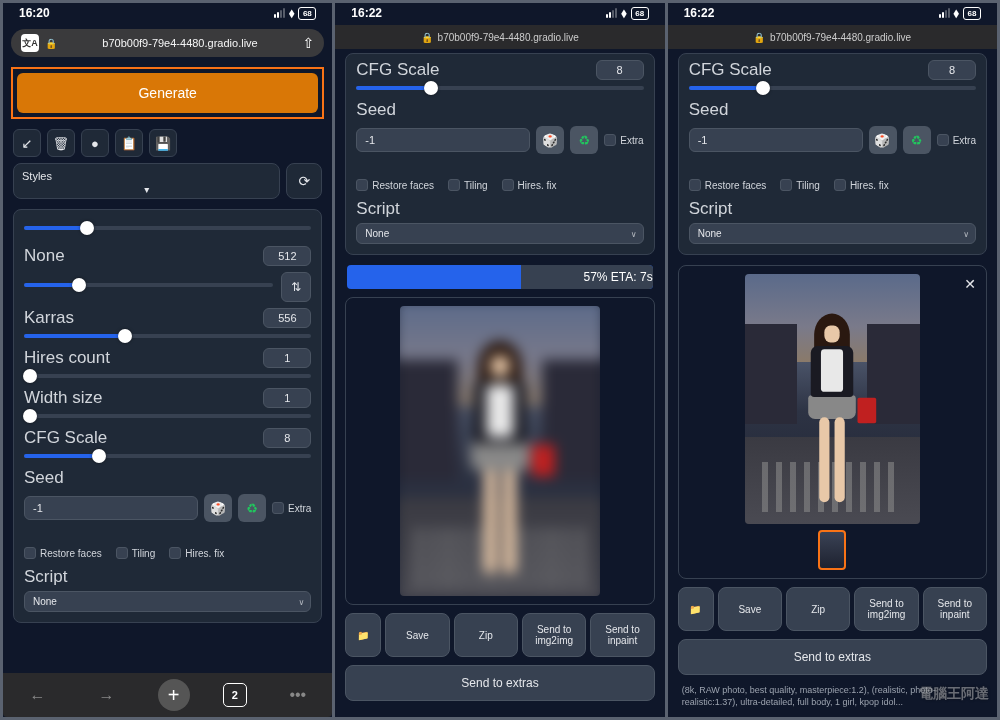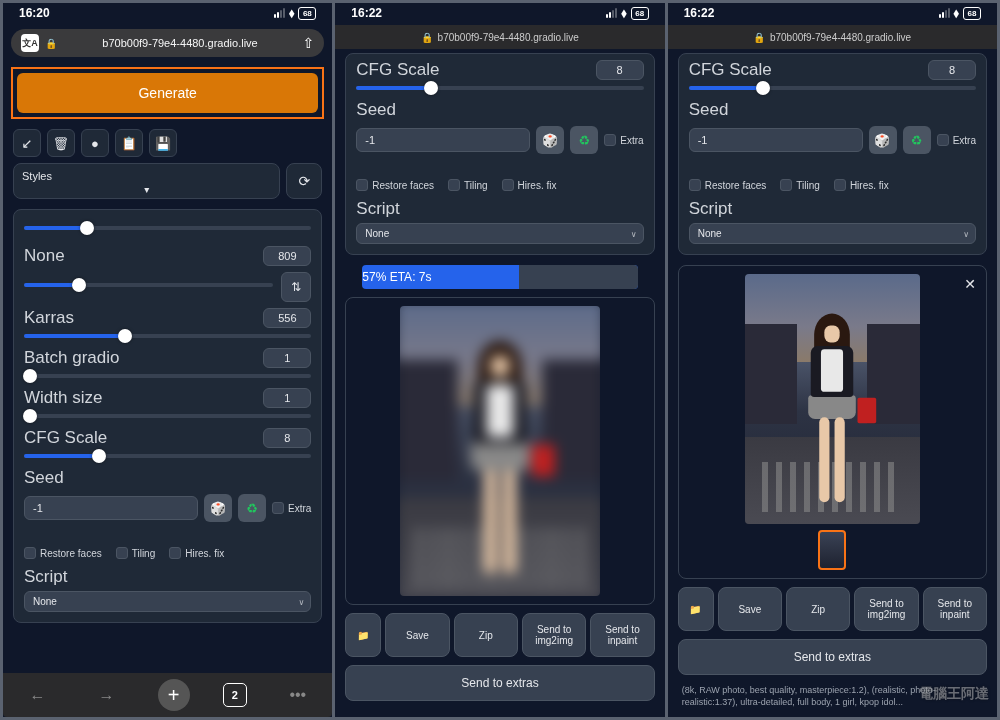--- a/index.html
+++ b/index.html
@@ -37,21 +37,21 @@
 .select{background:#374151;border:1px solid #4b5563;border-radius:6px;padding:4px 8px;font-size:10px;color:#e5e7eb;position:relative;flex:1}
 .select::after{content:"∨";position:absolute;right:6px;top:50%;transform:translateY(-50%);font-size:8px;opacity:.7}
 .swap-btn{width:30px;height:30px;background:#374151;border:1px solid #4b5563;border-radius:6px;display:flex;align-items:center;justify-content:center;font-size:12px}
 .seed-row{display:flex;gap:6px;align-items:center;margin-top:6px}
 .seed-input{flex:1;background:#374151;border:1px solid #4b5563;border-radius:6px;padding:5px 8px;font-size:11px;color:#e5e7eb}
 .dice-btn,.recycle-btn{width:28px;height:28px;background:#4b5563;border-radius:6px;display:flex;align-items:center;justify-content:center;font-size:13px}
 .recycle-btn{color:#22c55e}
 .checkbox-row{display:flex;gap:14px;margin-top:25px;flex-wrap:wrap}
 .check{display:flex;align-items:center;gap:4px;font-size:10px;color:#d1d5db}
 .check-box{width:12px;height:12px;background:#374151;border:1px solid #4b5563;border-radius:3px}
-.progress{background:#2563eb;color:#fff;height:24px;display:flex;align-items:center;justify-content:flex-start;font-size:12px;font-weight:500;border-radius:4px;margin:8px 21px;position:relative;overflow:hidden}
+.progress{background:#2563eb;color:#fff;height:24px;display:flex;align-items:center;justify-content:flex-end;font-size:12px;font-weight:500;border-radius:4px;margin:8px 6px;position:relative;overflow:hidden}
 .progress .remaining{position:absolute;right:0;top:0;height:100%;width:43%;background:#374151}
 .progress span{position:relative;z-index:1}
 .preview{margin:6px 4px;border:1px solid #374151;border-radius:8px;padding:8px;display:flex;flex-direction:column;align-items:center;position:relative}
 .preview-img{width:200px;height:290px;background:linear-gradient(180deg,#1a1f2e 0%,#2a3142 15%,#3a4255 25%,#4a5368 35%,#2d3344 55%,#1e2230 100%);border-radius:4px;position:relative;overflow:hidden}
 .preview-img.blur{filter:blur(6px);transform:scale(1.05)}
 .scene{position:absolute;inset:0}
 .sky{position:absolute;top:0;left:0;right:0;height:35%;background:linear-gradient(180deg,#5a6a8a 0%,#7a7a8a 60%,#8a7a6a 100%)}
 .buildings{position:absolute;top:20%;height:40%;background:#2a2a38}
 .buildings.left{left:0;width:30%}.buildings.right{right:0;width:30%}
 .street{position:absolute;bottom:0;left:0;right:0;height:35%;background:linear-gradient(180deg,#3a3a42 0%,#4a4a52 100%)}
@@ -121,39 +121,39 @@
     </div>
     <div class="panel">
       <div class="row">
         <div class="slider" style="flex:1">
             <div class="fill" style="width:22%"></div>
             <div class="thumb" style="left:22%"></div>
           </div>
       </div>
       <div class="row space">
         <span class="label">None</span>
-        <div class="numbox">809</div>
+        <div class="numbox">512</div>
       </div>
       <div class="row">
         <div class="slider">
             <div class="fill" style="width:22%"></div>
             <div class="thumb" style="left:22%"></div>
           </div>
         <div class="swap-btn">⇅</div>
       </div>
       <div class="row space">
         <span class="label">Karras</span>
         <div class="numbox">556</div>
       </div>
       <div class="slider">
           <div class="fill" style="width:35%"></div>
           <div class="thumb" style="left:35%"></div>
         </div>
       <div class="row space" style="margin-top:10px">
-        <span class="label">Batch gradio</span>
+        <span class="label">Hires count</span>
         <div class="numbox">1</div>
       </div>
       <div class="slider">
           <div class="fill" style="width:0%"></div>
           <div class="thumb" style="left:2%"></div>
         </div>
       <div class="row space">
         <span class="label">Width size</span>
         <div class="numbox">1</div>
       </div>

